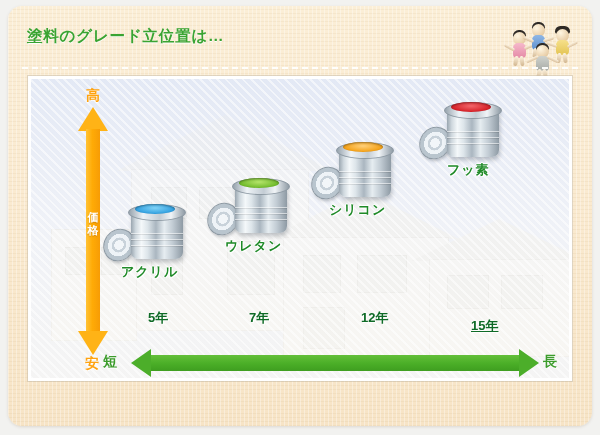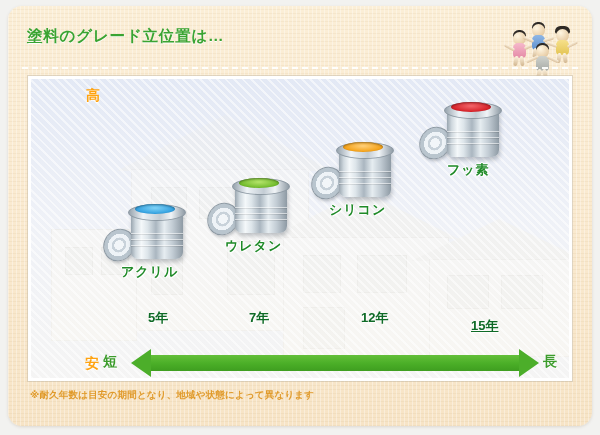--- a/index.html
+++ b/index.html
@@ -361,20 +361,26 @@
       <div class="win" style="left:470px; top:196px; width:40px; height:32px;"></div>
 
       <div class="house" style="left:20px;  top:150px; width:84px; height:110px;"></div>
       <div class="win" style="left:34px; top:168px; width:26px; height:26px;"></div>
       <div class="win" style="left:70px; top:168px; width:26px; height:26px;"></div>
     </div>
     <div id="panel-wash"></div>
     <div id="panel-hatch"></div>
 
     <div id="label-high">高</div>
+    <div id="v-arrow">
+      <div class="head-up"></div>
+      <div class="shaft"></div>
+      <div class="head-down"></div>
+      <div class="axis-mid">価格</div>
+    </div>
     <div id="label-low">安</div>
 
     <div class="can-group" style="left:92px; top:122px;">
       <div class="lid" style="left:-20px; top:28px;"></div>
       <div class="can" style="left:8px; top:8px;">
         <div class="can-rim">
           <div class="can-paint" style="background:radial-gradient(ellipse at 50% 40%, #7fd2f6, #2f9fe0 70%, #1c7cb8);"></div>
         </div>
       </div>
       <div class="can-label" style="left:-2px; top:62px;">アクリル</div>
@@ -417,14 +423,13 @@
 
     <div id="label-short">短</div>
     <div id="h-arrow">
       <div class="head-left"></div>
       <div class="shaft"></div>
       <div class="head-right"></div>
     </div>
     <div id="label-long">長</div>
   </div>
 
-  <div id="footnote">※耐久年数は目安の期間となり、地域や状態によって異なります</div>
 </div>
 
 </body></html>

